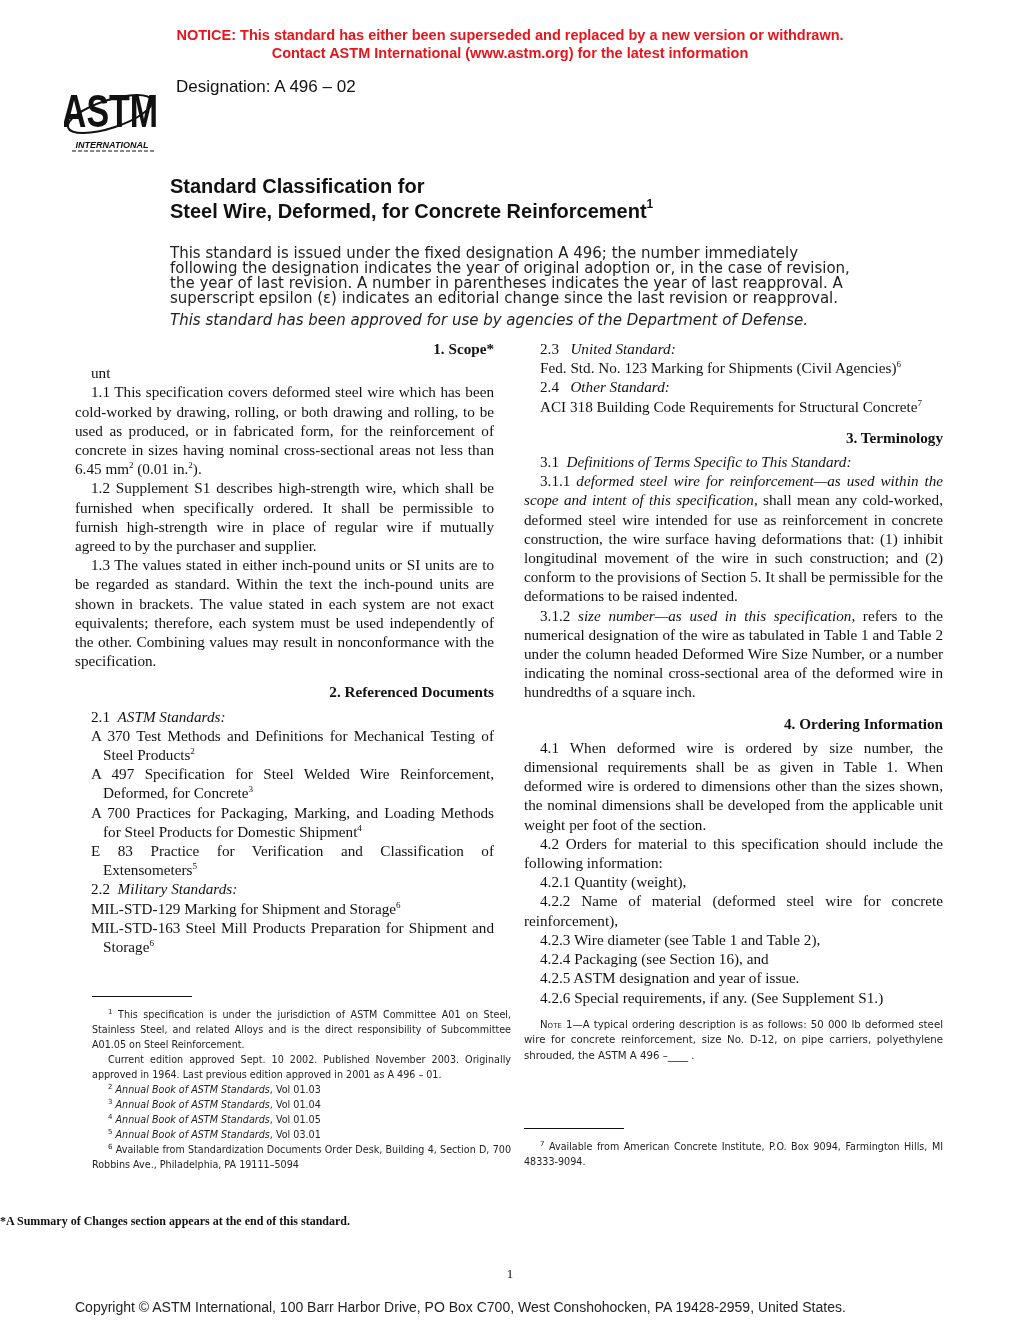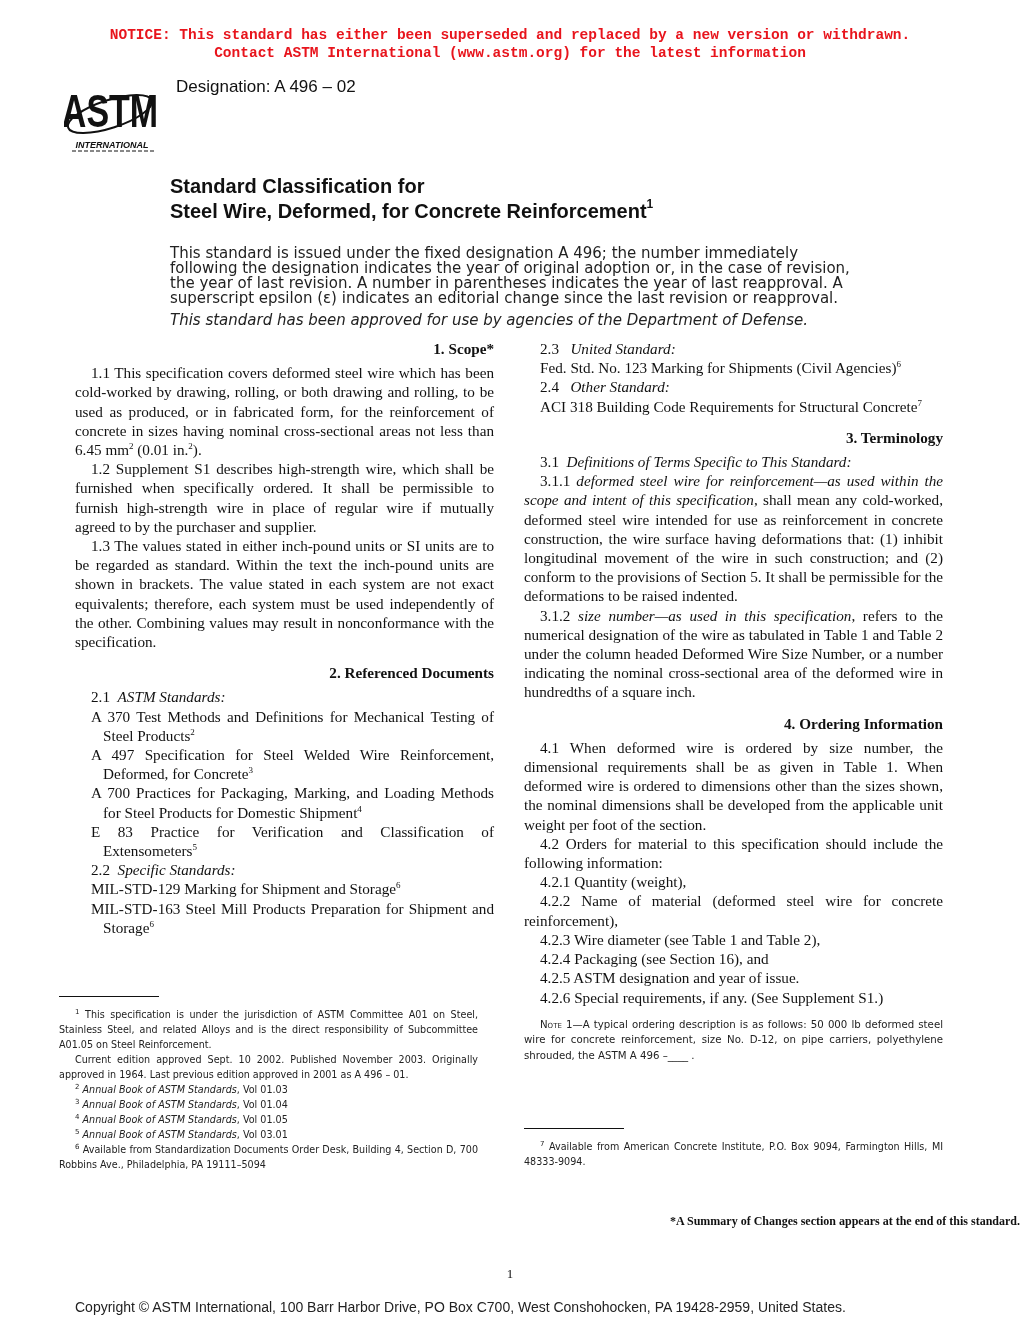--- a/index.html
+++ b/index.html
@@ -1,19 +1,19 @@
 <!DOCTYPE html>
 <html><head>
 <meta charset="utf-8">
 <style>
   html, body { margin: 0; padding: 0; background: #ffffff; }
   body { width: 1020px; height: 1320px; position: relative; overflow: hidden; color: #111; }
   .abs { position: absolute; }
   .notice { left: 0; width: 1020px; top: 26px; text-align: center; color: #e8141c;
-            font-family: Liberation Mono, monospace; font-weight: bold; font-size: 14.5px; line-height: 18px; }
+            font-family: Liberation Sans, sans-serif; font-weight: bold; font-size: 14.5px; line-height: 18px; }
   .logo { left: 64px; top: 76px; width: 96px; height: 78px; }
   .designation { left: 176px; top: 77px; font-family: "Liberation Sans", sans-serif; font-size: 17px; color: #111; }
   .title { left: 170px; top: 174px; font-family: "Liberation Sans", sans-serif; font-weight: bold; font-size: 20px; line-height: 25px; color: #111; }
   .title sup { font-size: 12px; position: relative; top: -2px; }
   .preamble { left: 170px; top: 246px; width: 680px; font-family: "DejaVu Sans", sans-serif; font-size: 15px; line-height: 15px; color: #222; }
   .preamble .approved { font-style: italic; margin-top: 7px; }
   .col { font-family: "Liberation Serif", serif; font-size: 15.2px; line-height: 19.2px; color: #111; text-align: justify; }
   .col-left { left: 75px; top: 339px; width: 419px; }
   .col-right { left: 524px; top: 339px; width: 419px; }
   .h { font-weight: bold; margin: 0 0 5px 0; text-align: right; }
@@ -22,21 +22,21 @@
   .ref { padding-left: 28px; text-indent: -12px; margin: 0; }
   .sub { padding-left: 16px; margin: 0; }
   .gap { height: 12px; }
   sup { font-size: 9px; line-height: 0; }
   .fn-rule { width: 100px; border-top: 1px solid #111; }
   .fn { font-family: "DejaVu Sans", sans-serif; font-size: 9.6px; line-height: 15px; color: #222; text-align: justify; }
   .fn p { margin: 0; text-indent: 16px; }
   .fn sup { font-size: 7px; }
   .note { font-family: "DejaVu Sans", sans-serif; font-size: 10.2px; line-height: 15.5px; color: #222; text-align: justify; }
   .note .lbl { font-variant: small-caps; }
-  .summary { left: 0; width: 1020px; top: 1214px; text-align: right; font-family: "Liberation Serif", serif; font-weight: bold; font-size: 12px; }
+  .summary { left: 0; width: 1020px; top: 1214px; text-align: left; font-family: "Liberation Serif", serif; font-weight: bold; font-size: 12px; }
   .copyright { left: 75px; top: 1299px; font-family: Liberation Sans, sans-serif; font-size: 14px; color: #222; }
   .pagenum { left: 0; width: 1020px; top: 1266px; text-align: center; font-family: "Liberation Serif", serif; font-size: 13px; }
   i { font-style: italic; }
 </style>
 </head>
 <body>
 
 <div class="abs notice">
   <div>NOTICE: This standard has either been superseded and replaced by a new version or withdrawn.</div>
   <div>Contact ASTM International (www.astm.org) for the latest information</div>
@@ -58,36 +58,37 @@
   <div><span>Steel Wire, Deformed, for Concrete Reinforcement</span><sup>1</sup></div>
 </div>
 
 <div class="abs preamble">
   <div>This standard is issued under the fixed designation A 496; the number immediately following the designation indicates the year of original adoption or, in the case of revision, the year of last revision. A number in parentheses indicates the year of last reapproval. A superscript epsilon (ε) indicates an editorial change since the last revision or reapproval.</div>
   <div class="approved">This standard has been approved for use by agencies of the Department of Defense.</div>
 </div>
 
 <div class="abs col col-left">
   <p class="h">1. Scope*</p>
+  <p class="p ind">unt</p>
   <p class="p ind"><span>1.1  This specification covers deformed steel wire which has been cold-worked by drawing, rolling, or both drawing and rolling, to be used as produced, or in fabricated form, for the reinforcement of concrete in sizes having nominal cross-sectional areas not less than 6.45 mm</span><sup>2</sup><span> (0.01 in.</span><sup>2</sup><span>).</span></p>
   <p class="p ind">1.2 Supplement S1 describes high-strength wire, which shall be furnished when specifically ordered. It shall be permissible to furnish high-strength wire in place of regular wire if mutually agreed to by the purchaser and supplier.</p>
   <p class="p ind">1.3  The values stated in either inch-pound units or SI units are to be regarded as standard. Within the text the inch-pound units are shown in brackets. The value stated in each system are not exact equivalents; therefore, each system must be used independently of the other. Combining values may result in nonconformance with the specification.</p>
   <div class="gap"></div>
   <p class="h">2. Referenced Documents</p>
   <p class="sub"><span>2.1</span>&nbsp; <i>ASTM Standards:</i></p>
   <p class="ref"><span>A 370  Test Methods and Definitions for Mechanical Testing of Steel Products</span><sup>2</sup></p>
   <p class="ref"><span>A 497  Specification for Steel Welded Wire Reinforcement, Deformed, for Concrete</span><sup>3</sup></p>
   <p class="ref"><span>A 700 Practices for Packaging, Marking, and Loading Methods for Steel Products for Domestic Shipment</span><sup>4</sup></p>
   <p class="ref"><span>E 83  Practice for Verification and Classification of Extensometers</span><sup>5</sup></p>
-  <p class="sub"><span>2.2</span>&nbsp; <i>Specific Standards:</i></p>
+  <p class="sub"><span>2.2</span>&nbsp; <i>Military Standards:</i></p>
   <p class="ref"><span>MIL-STD-129  Marking for Shipment and Storage</span><sup>6</sup></p>
   <p class="ref"><span>MIL-STD-163 Steel Mill Products Preparation for Shipment and Storage</span><sup>6</sup></p>
 </div>
 
-<div class="abs" style="left:59px; top:996px; width:419px;">
+<div class="abs" style="left:92px; top:996px; width:419px;">
   <div class="fn-rule"></div>
   <div class="fn" style="margin-top:10px;">
     <p><sup>1</sup> <span>This specification is under the jurisdiction of ASTM Committee A01 on Steel, Stainless Steel, and related Alloys and is the direct responsibility of Subcommittee A01.05 on Steel Reinforcement.</span></p>
     <p>Current edition approved Sept. 10 2002. Published November 2003. Originally approved in 1964. Last previous edition approved in 2001 as A 496 – 01.</p>
     <p><sup>2</sup> <i>Annual Book of ASTM Standards</i><span>, Vol 01.03</span></p>
     <p><sup>3</sup> <i>Annual Book of ASTM Standards</i><span>, Vol 01.04</span></p>
     <p><sup>4</sup> <i>Annual Book of ASTM Standards</i><span>, Vol 01.05</span></p>
     <p><sup>5</sup> <i>Annual Book of ASTM Standards</i><span>, Vol 03.01</span></p>
     <p><sup>6</sup> <span>Available from Standardization Documents Order Desk, Building 4, Section D, 700 Robbins Ave., Philadelphia, PA 19111–5094</span></p>
   </div>

